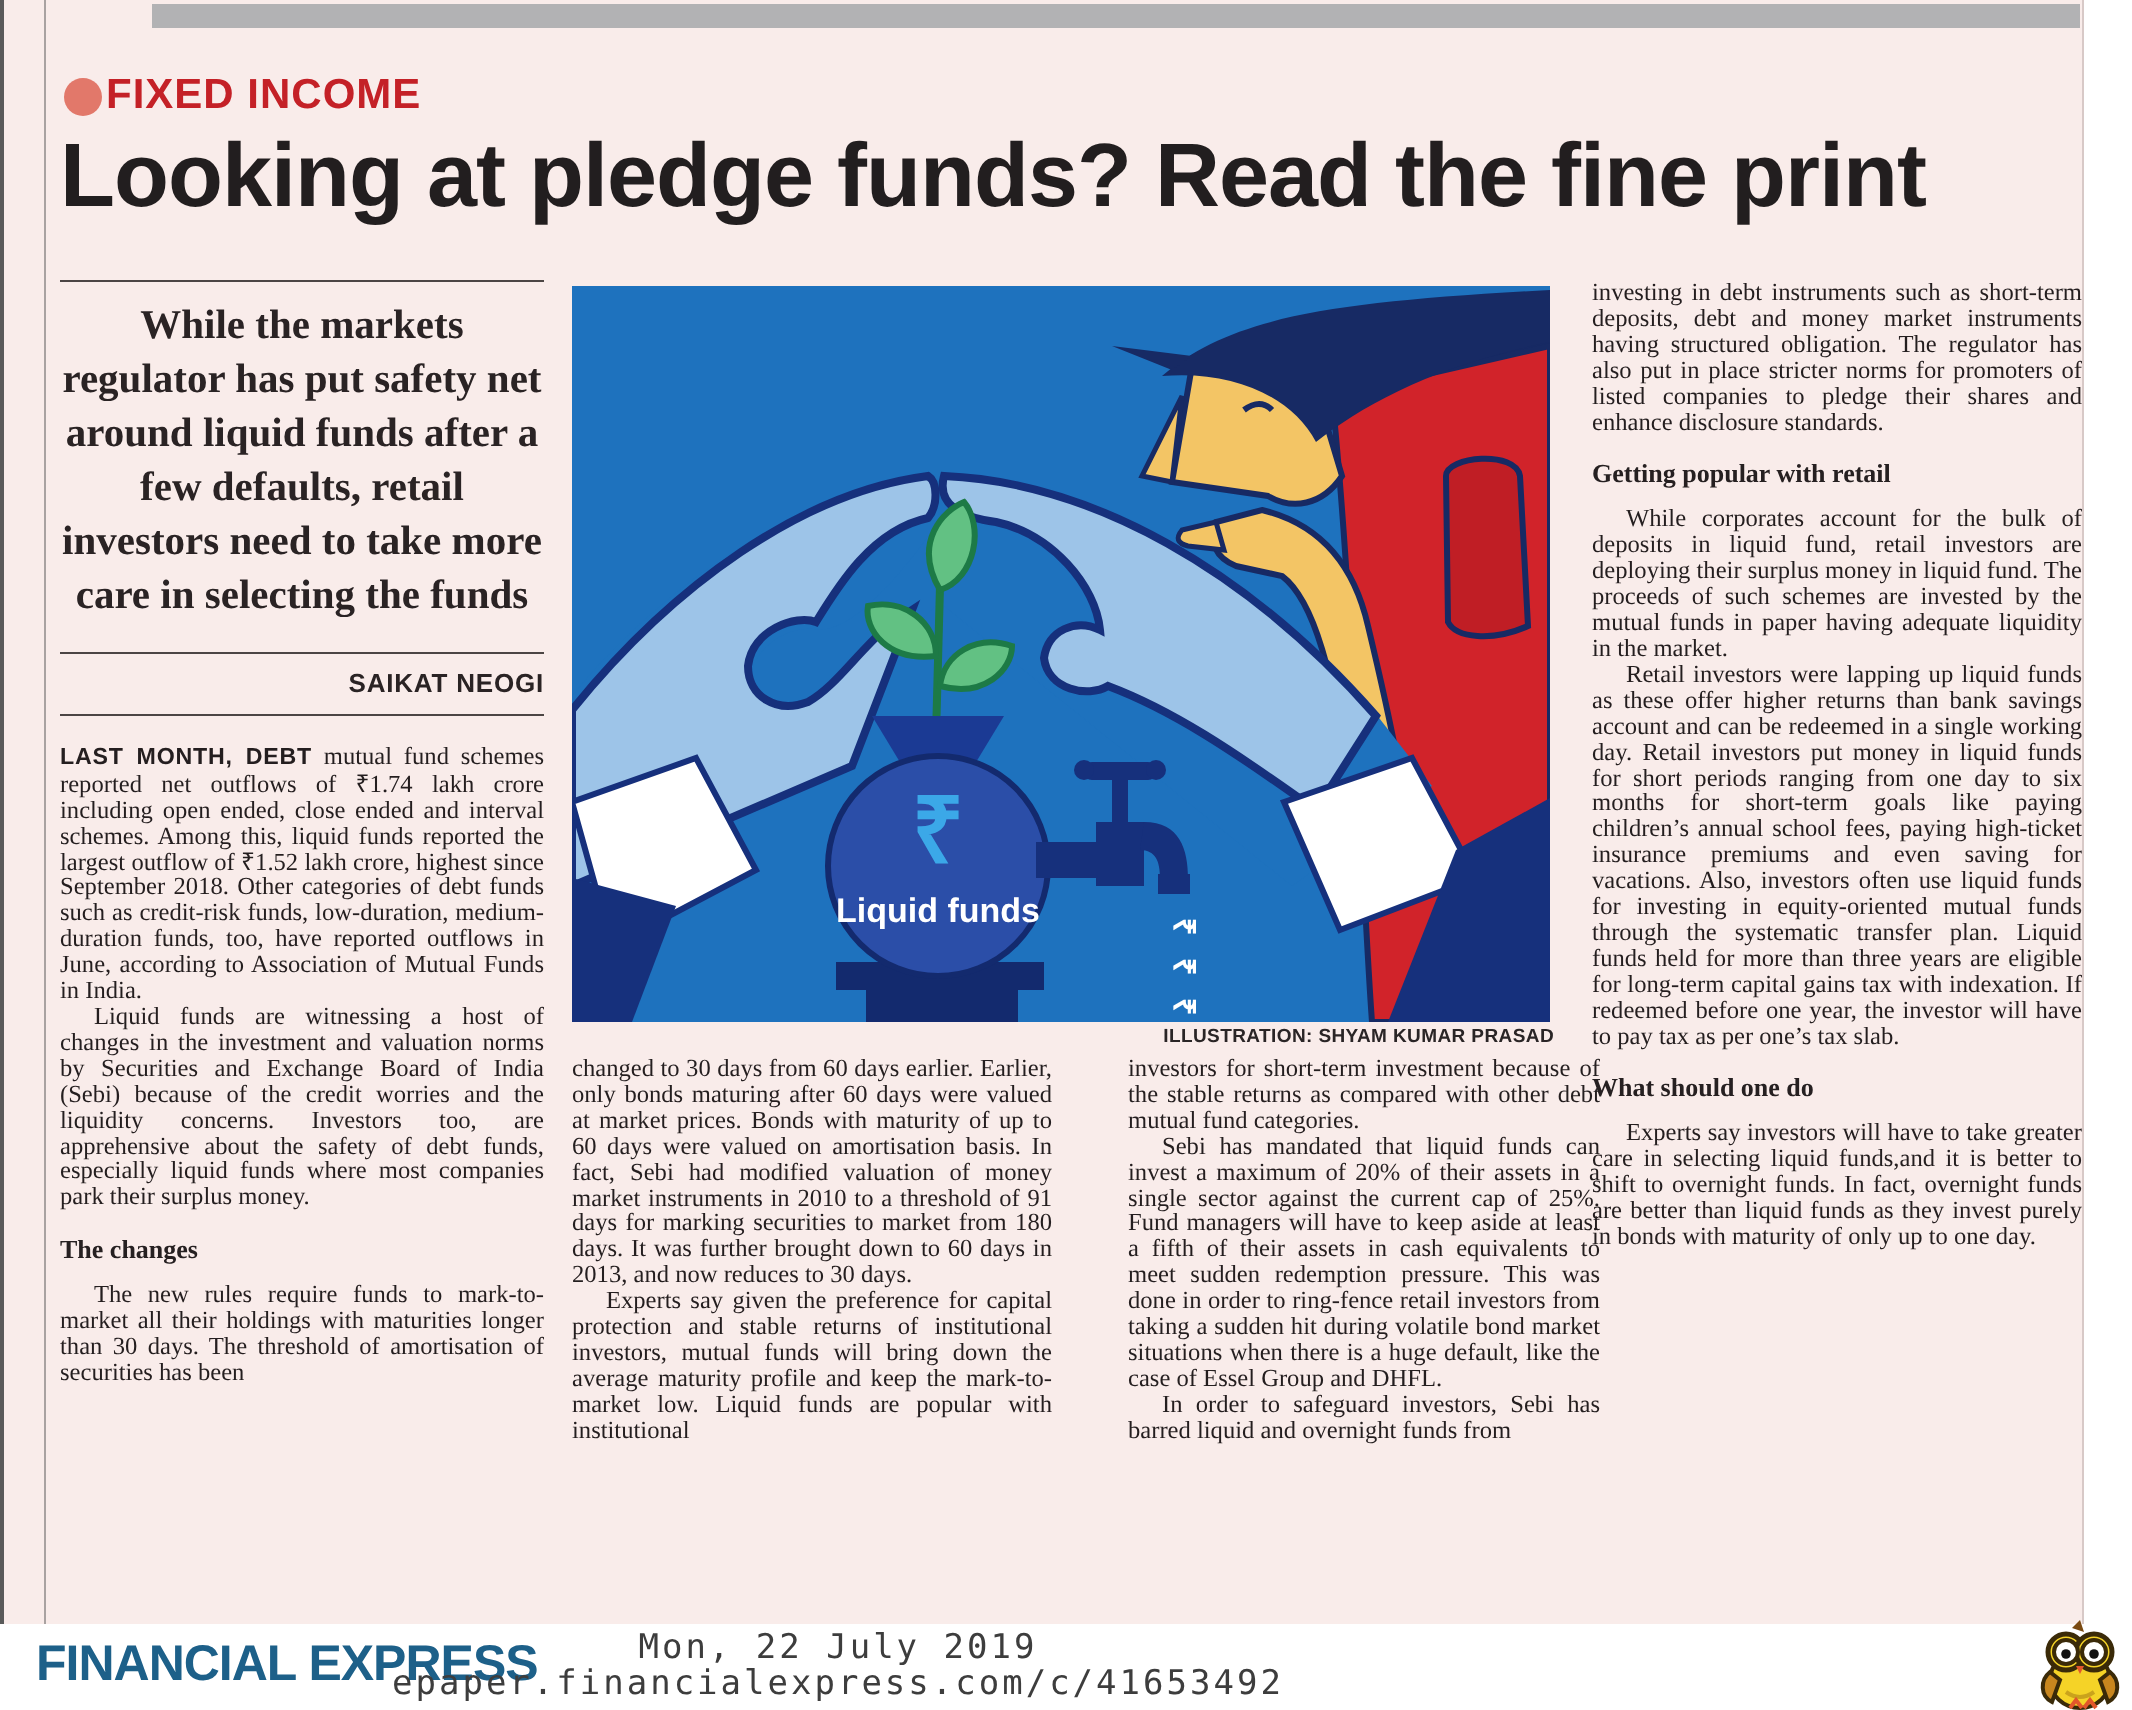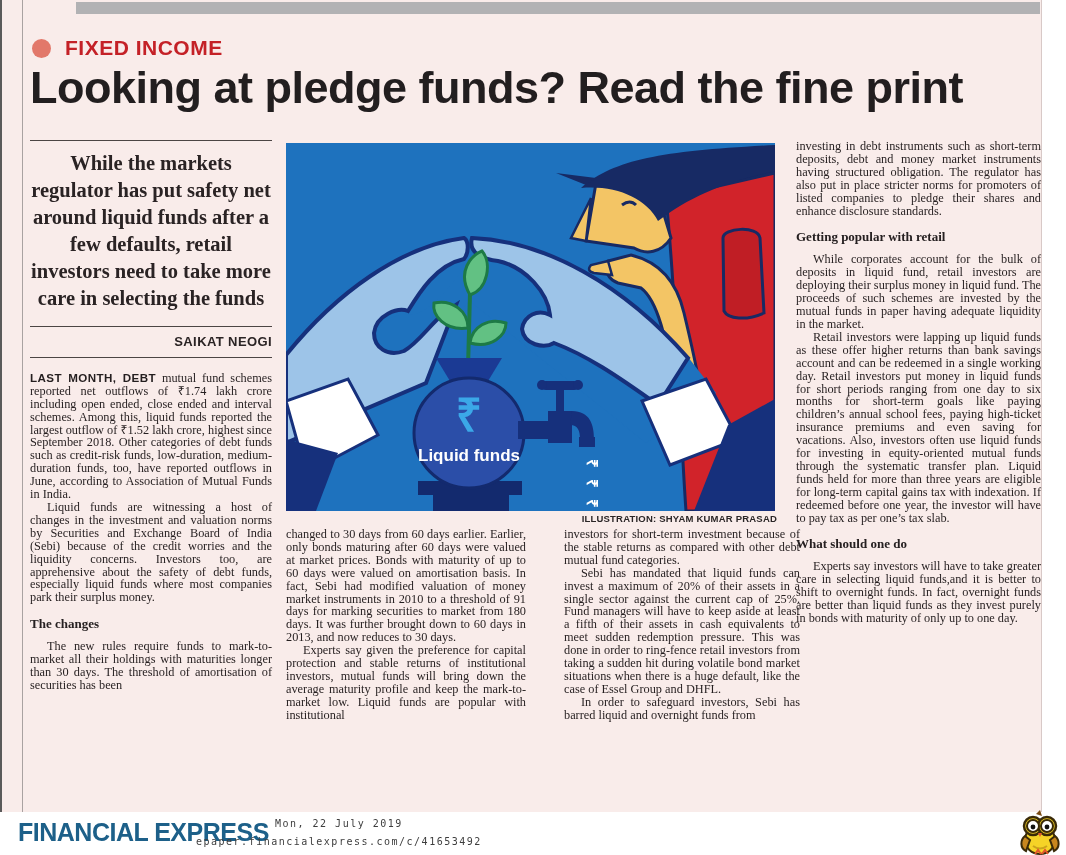--- a/index.html
+++ b/index.html
@@ -5,21 +5,21 @@
   html,body{margin:0;padding:0;background:#ffffff;}
   #page{position:relative;width:1066px;height:855px;background:#ffffff;overflow:hidden;
         font-family:"Liberation Serif",serif;color:#211c1d;}
   #paper{position:absolute;left:0;top:0;width:1041px;height:812px;background:#f9ecea;
          border-right:1px solid #d8c9c7;border-bottom:1px solid #c9bab8;}
   .edge-dark{position:absolute;left:0;top:0;width:2px;height:812px;background:#5a5a5a;}
   .edge-grey{position:absolute;left:22px;top:0;width:1px;height:812px;background:#a9a2a1;}
   .topbar{position:absolute;left:76px;top:2px;width:964px;height:12px;background:#b2b2b4;}
 
   
-  .kicker{position:absolute;left:32px;top:36px;display:flex;align-items:center;gap:14px;}
+  .kicker{position:absolute;left:32px;top:36px;display:flex;align-items:center;gap:2px;}
   .kicker .dot{width:19px;height:19px;border-radius:50%;background:#e2786a;}
   .kicker .ktext{font-family:"Liberation Sans",sans-serif;font-weight:700;font-size:21px;
                  letter-spacing:.5px;color:#c42127;}
   .headline{position:absolute;left:30px;top:62px;width:1010px;
             font-family:"Liberation Sans",sans-serif;font-weight:700;font-size:45px;
             letter-spacing:-.5px;color:#221e1f;white-space:nowrap;}
 
   
   .col{position:absolute;text-align:justify;font-size:12.3px;line-height:12.9px;color:#241e1f;}
   #col1{left:30px;top:140px;width:242px;}
@@ -45,21 +45,21 @@
           font-family:"Liberation Sans",sans-serif;font-weight:700;font-size:9.5px;
           letter-spacing:.2px;color:#2a2526;}
 
   
   #footer{position:absolute;left:0;top:812px;width:1066px;height:43px;background:#ffffff;text-align:center;}
   .brand{position:absolute;left:18px;top:6px;font-family:"Liberation Sans",sans-serif;
          font-weight:700;font-size:25px;letter-spacing:-.5px;color:#1d6089;white-space:nowrap;}
   .tagline{position:absolute;left:118px;top:33px;font-family:"Liberation Sans",sans-serif;
            font-weight:700;font-size:8.5px;letter-spacing:1px;color:#cf2330;margin-top:44px;}
   .stamp{position:absolute;left:196px;top:3px;font-family:"DejaVu Sans Mono",monospace;
-         font-size:10px;line-height:18px;letter-spacing:1.5px;color:#3d3d3d;white-space:pre;}
+         font-size:17px;line-height:18px;letter-spacing:1.5px;color:#3d3d3d;white-space:pre;}
   #owl{position:absolute;left:1016px;top:810px;}
 </style>
 </head>
 <body>
 
 <div id="page">
   <div id="paper"></div>
   <div class="edge-dark"></div>
   <div class="edge-grey"></div>
   <div class="topbar"></div>

